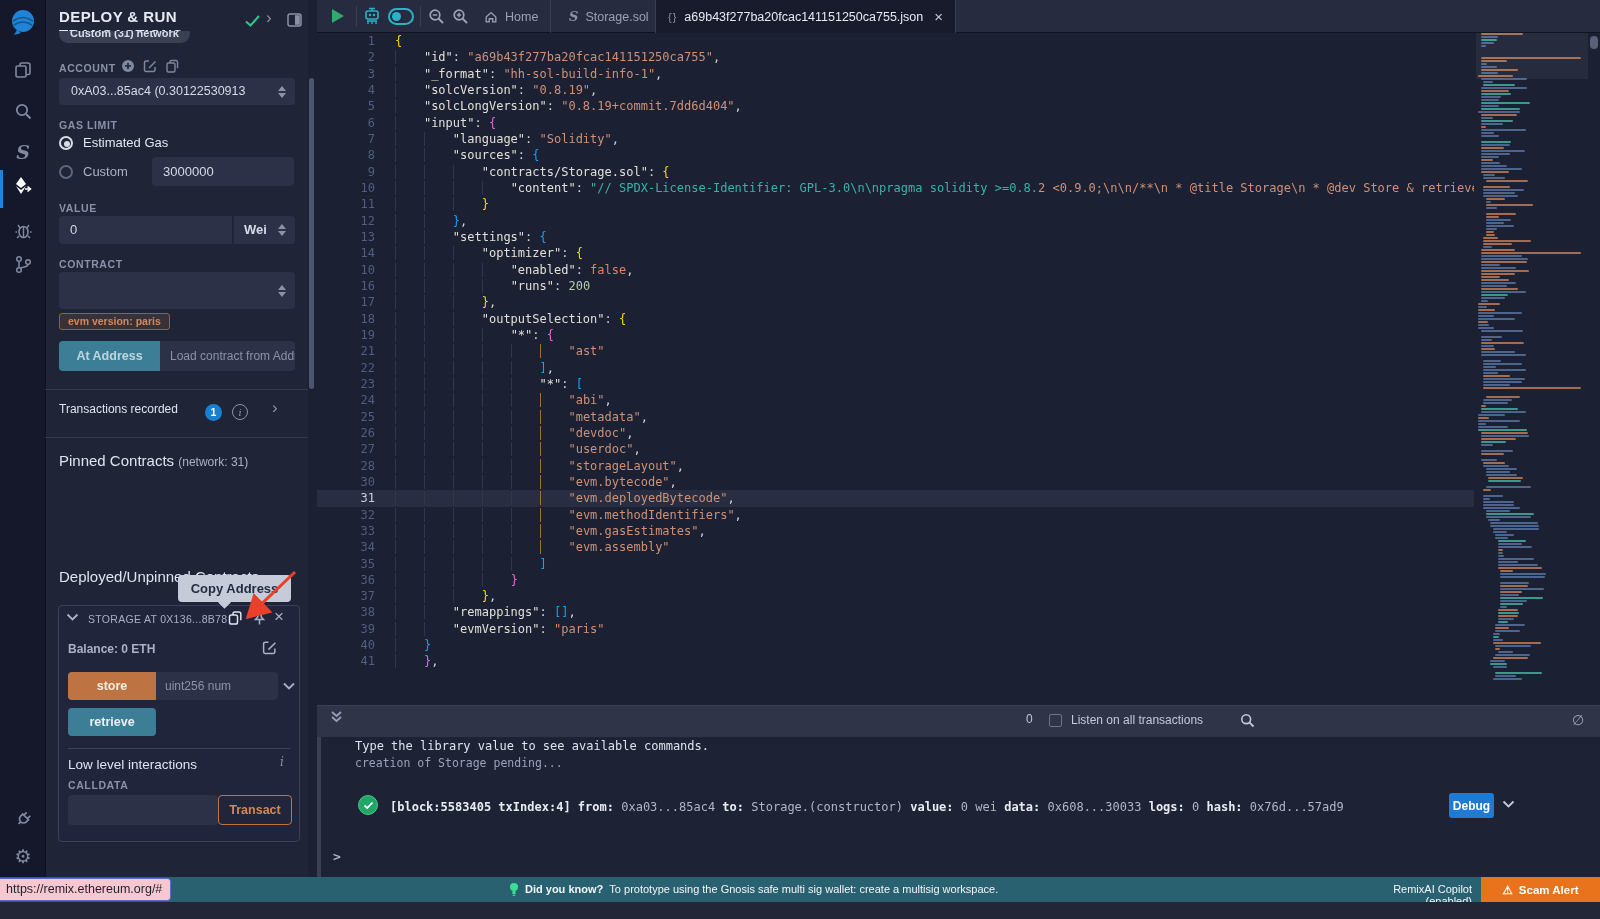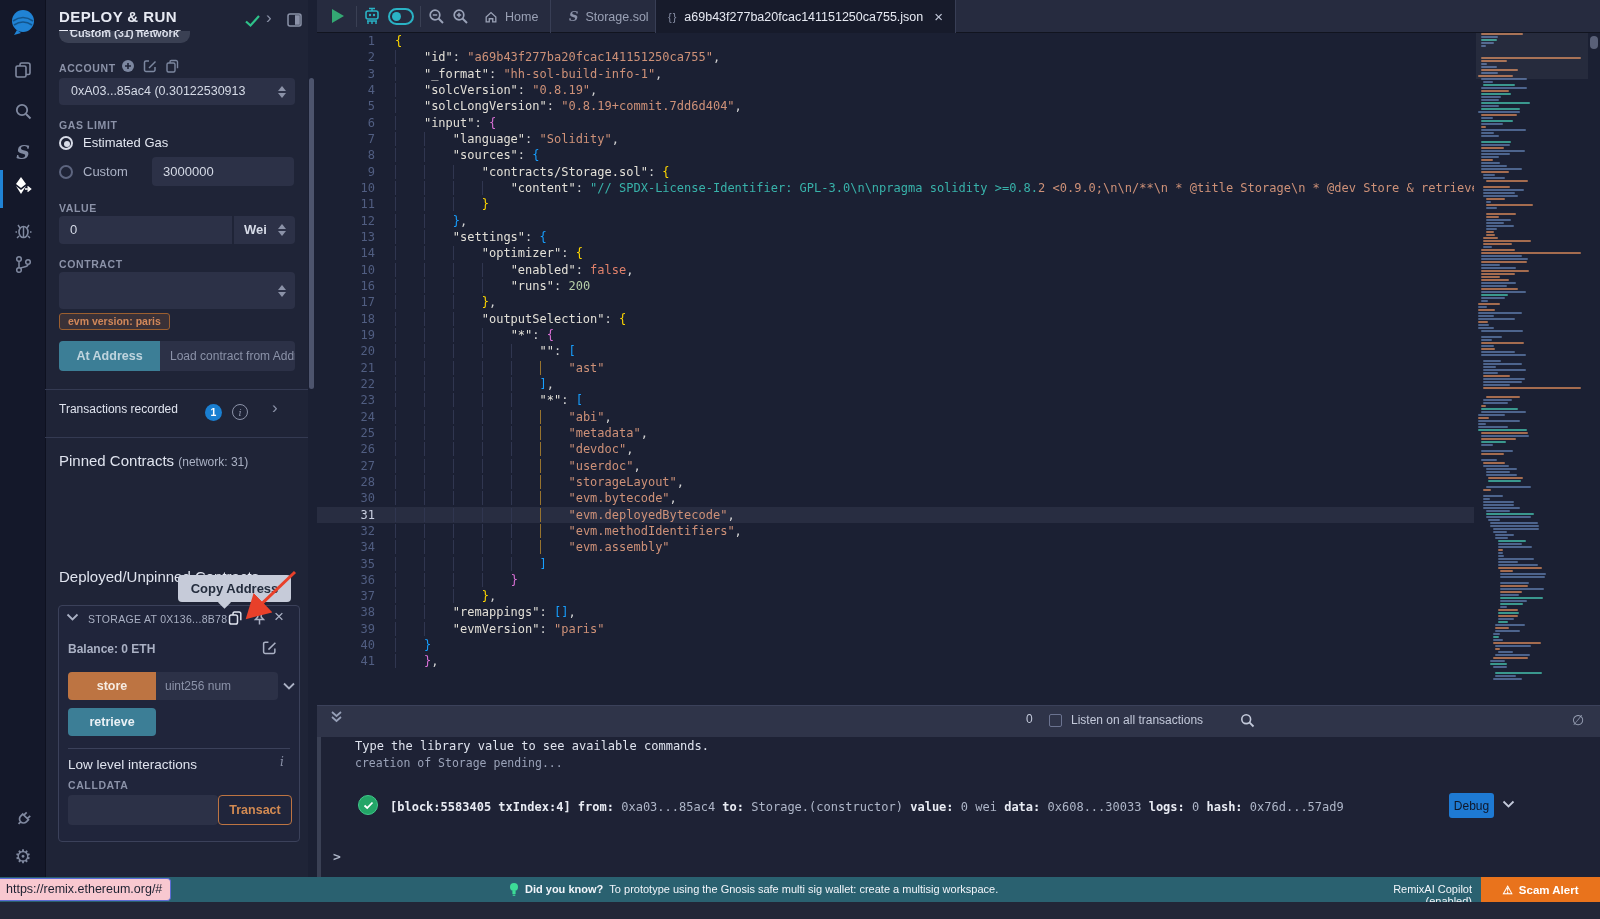--- a/index.html
+++ b/index.html
@@ -41,21 +41,21 @@
   .tk-n{color:#b5cea8}.tk-f{color:#e0816b}.tk-b1{color:#ffd700}.tk-b2{color:#da70d6}.tk-b3{color:#179fff}
   #minimap{left:1476px;top:33px;width:112px;height:668px;background:#1b2033}
   .mrow{height:2px;margin-bottom:1px;border-radius:1px}
   
   #termbar{left:317px;top:705px;width:1283px;height:32px;background:#2f3449;border-top:1px solid #3b415a}
   #termbody{left:317px;top:737px;width:1283px;height:140px;background:#1e2235;font-family:"DejaVu Sans Mono",monospace}
   .chk{width:13px;height:13px;border:1px solid #6b7390;border-radius:2px;background:transparent}
   
   #statusbar{left:0;top:877px;width:1600px;height:25px;background:#2a6170;color:#eef2f7}
   #bottomstrip{left:0;top:902px;width:1600px;height:17px;background:#222637}
-  .btnblue{background:#1e7ad3;color:#0f172a;border-radius:3px;font-weight:normal;font-size:12px;display:flex;align-items:center;justify-content:center}
+  .btnblue{background:#1e7ad3;color:#ffffff;border-radius:3px;font-weight:bold;font-size:12px;display:flex;align-items:center;justify-content:center}
   .tooltip{background:#c6cbd9;color:#232c3d;border-radius:4px;font-size:13px;font-weight:bold;display:flex;align-items:center;justify-content:center}
   svg{display:block}
 </style>
 </head>
 <body>
 
 <div id="app">
 
   <div class="abs" id="iconbar">
     <div class="ibicon" style="top:7px;left:7px;width:32px;height:32px">
@@ -314,32 +314,32 @@
         <div class="crow"><span class="lnum">10</span><span class="ctext"><span class="ig">    </span><span class="ig">    </span><span class="ig">    </span><span class="ig">    </span><span class="tk-k">"content"</span><span class="tk-p">: </span><span class="tk-t">"// SPDX-License-Identifier: GPL-3.0\n\npragma solidity &gt;=0.8.</span><span class="tk-s">2 &lt;0.9.0;\n\n/**\n * @title Storage\n * @dev Store &amp; retrieve value in a variable\n */\n\ncontract Storage {</span></span></div>
         <div class="crow"><span class="lnum">11</span><span class="ctext"><span class="ig">    </span><span class="ig">    </span><span class="ig">    </span><span class="tk-b1">}</span></span></div>
         <div class="crow"><span class="lnum">12</span><span class="ctext"><span class="ig">    </span><span class="ig">    </span><span class="tk-b3">}</span><span class="tk-p">,</span></span></div>
         <div class="crow"><span class="lnum">13</span><span class="ctext"><span class="ig">    </span><span class="ig">    </span><span class="tk-k">"settings"</span><span class="tk-p">: </span><span class="tk-b3">{</span></span></div>
         <div class="crow"><span class="lnum">14</span><span class="ctext"><span class="ig">    </span><span class="ig">    </span><span class="ig">    </span><span class="tk-k">"optimizer"</span><span class="tk-p">: </span><span class="tk-b1">{</span></span></div>
         <div class="crow"><span class="lnum">10</span><span class="ctext"><span class="ig">    </span><span class="ig">    </span><span class="ig">    </span><span class="ig">    </span><span class="tk-k">"enabled"</span><span class="tk-p">: </span><span class="tk-f">false</span><span class="tk-p">,</span></span></div>
         <div class="crow"><span class="lnum">16</span><span class="ctext"><span class="ig">    </span><span class="ig">    </span><span class="ig">    </span><span class="ig">    </span><span class="tk-k">"runs"</span><span class="tk-p">: </span><span class="tk-n">200</span></span></div>
         <div class="crow"><span class="lnum">17</span><span class="ctext"><span class="ig">    </span><span class="ig">    </span><span class="ig">    </span><span class="tk-b1">}</span><span class="tk-p">,</span></span></div>
         <div class="crow"><span class="lnum">18</span><span class="ctext"><span class="ig">    </span><span class="ig">    </span><span class="ig">    </span><span class="tk-k">"outputSelection"</span><span class="tk-p">: </span><span class="tk-b1">{</span></span></div>
         <div class="crow"><span class="lnum">19</span><span class="ctext"><span class="ig">    </span><span class="ig">    </span><span class="ig">    </span><span class="ig">    </span><span class="tk-k">"*"</span><span class="tk-p">: </span><span class="tk-b2">{</span></span></div>
-        <div class="crow"><span class="lnum">20</span><span class="ctext"><span class="ig">    </span><span class="ig">    </span><span class="ig">    </span><span class="ig">    </span><span class="ig">    </span><span class="tk-k">""</span><span class="tk-p">: </span><span class="tk-b3">[</span></span></div>
         <div class="crow"><span class="lnum">21</span><span class="ctext"><span class="ig">    </span><span class="ig">    </span><span class="ig">    </span><span class="ig">    </span><span class="ig">    </span><span class="ig ighl">    </span><span class="tk-s">"ast"</span></span></div>
         <div class="crow"><span class="lnum">22</span><span class="ctext"><span class="ig">    </span><span class="ig">    </span><span class="ig">    </span><span class="ig">    </span><span class="ig">    </span><span class="tk-b3">]</span><span class="tk-p">,</span></span></div>
         <div class="crow"><span class="lnum">23</span><span class="ctext"><span class="ig">    </span><span class="ig">    </span><span class="ig">    </span><span class="ig">    </span><span class="ig">    </span><span class="tk-k">"*"</span><span class="tk-p">: </span><span class="tk-b3">[</span></span></div>
         <div class="crow"><span class="lnum">24</span><span class="ctext"><span class="ig">    </span><span class="ig">    </span><span class="ig">    </span><span class="ig">    </span><span class="ig">    </span><span class="ig ighl">    </span><span class="tk-s">"abi"</span><span class="tk-p">,</span></span></div>
         <div class="crow"><span class="lnum">25</span><span class="ctext"><span class="ig">    </span><span class="ig">    </span><span class="ig">    </span><span class="ig">    </span><span class="ig">    </span><span class="ig ighl">    </span><span class="tk-s">"metadata"</span><span class="tk-p">,</span></span></div>
         <div class="crow"><span class="lnum">26</span><span class="ctext"><span class="ig">    </span><span class="ig">    </span><span class="ig">    </span><span class="ig">    </span><span class="ig">    </span><span class="ig ighl">    </span><span class="tk-s">"devdoc"</span><span class="tk-p">,</span></span></div>
         <div class="crow"><span class="lnum">27</span><span class="ctext"><span class="ig">    </span><span class="ig">    </span><span class="ig">    </span><span class="ig">    </span><span class="ig">    </span><span class="ig ighl">    </span><span class="tk-s">"userdoc"</span><span class="tk-p">,</span></span></div>
         <div class="crow"><span class="lnum">28</span><span class="ctext"><span class="ig">    </span><span class="ig">    </span><span class="ig">    </span><span class="ig">    </span><span class="ig">    </span><span class="ig ighl">    </span><span class="tk-s">"storageLayout"</span><span class="tk-p">,</span></span></div>
         <div class="crow"><span class="lnum">30</span><span class="ctext"><span class="ig">    </span><span class="ig">    </span><span class="ig">    </span><span class="ig">    </span><span class="ig">    </span><span class="ig ighl">    </span><span class="tk-s">"evm.bytecode"</span><span class="tk-p">,</span></span></div>
         <div class="crow cur"><span class="lnum lncur">31</span><span class="ctext"><span class="ig">    </span><span class="ig">    </span><span class="ig">    </span><span class="ig">    </span><span class="ig">    </span><span class="ig ighl">    </span><span class="tk-s">"evm.deployedBytecode"</span><span class="tk-p">,</span></span></div>
         <div class="crow"><span class="lnum">32</span><span class="ctext"><span class="ig">    </span><span class="ig">    </span><span class="ig">    </span><span class="ig">    </span><span class="ig">    </span><span class="ig ighl">    </span><span class="tk-s">"evm.methodIdentifiers"</span><span class="tk-p">,</span></span></div>
+        <div class="crow"><span class="lnum">33</span><span class="ctext"><span class="ig">    </span><span class="ig">    </span><span class="ig">    </span><span class="ig">    </span><span class="ig">    </span><span class="ig ighl">    </span><span class="tk-s">"evm.gasEstimates"</span><span class="tk-p">,</span></span></div>
         <div class="crow"><span class="lnum">34</span><span class="ctext"><span class="ig">    </span><span class="ig">    </span><span class="ig">    </span><span class="ig">    </span><span class="ig">    </span><span class="ig ighl">    </span><span class="tk-s">"evm.assembly"</span></span></div>
         <div class="crow"><span class="lnum">35</span><span class="ctext"><span class="ig">    </span><span class="ig">    </span><span class="ig">    </span><span class="ig">    </span><span class="ig">    </span><span class="tk-b3">]</span></span></div>
         <div class="crow"><span class="lnum">36</span><span class="ctext"><span class="ig">    </span><span class="ig">    </span><span class="ig">    </span><span class="ig">    </span><span class="tk-b2">}</span></span></div>
         <div class="crow"><span class="lnum">37</span><span class="ctext"><span class="ig">    </span><span class="ig">    </span><span class="ig">    </span><span class="tk-b1">}</span><span class="tk-p">,</span></span></div>
         <div class="crow"><span class="lnum">38</span><span class="ctext"><span class="ig">    </span><span class="ig">    </span><span class="tk-k">"remappings"</span><span class="tk-p">: </span><span class="tk-b3">[]</span><span class="tk-p">,</span></span></div>
         <div class="crow"><span class="lnum">39</span><span class="ctext"><span class="ig">    </span><span class="ig">    </span><span class="tk-k">"evmVersion"</span><span class="tk-p">: </span><span class="tk-s">"paris"</span></span></div>
         <div class="crow"><span class="lnum">40</span><span class="ctext"><span class="ig">    </span><span class="tk-b3">}</span></span></div>
         <div class="crow"><span class="lnum">41</span><span class="ctext"><span class="ig">    </span><span class="tk-b2">}</span><span class="tk-p">,</span></span></div>
       </div>
   </div>

